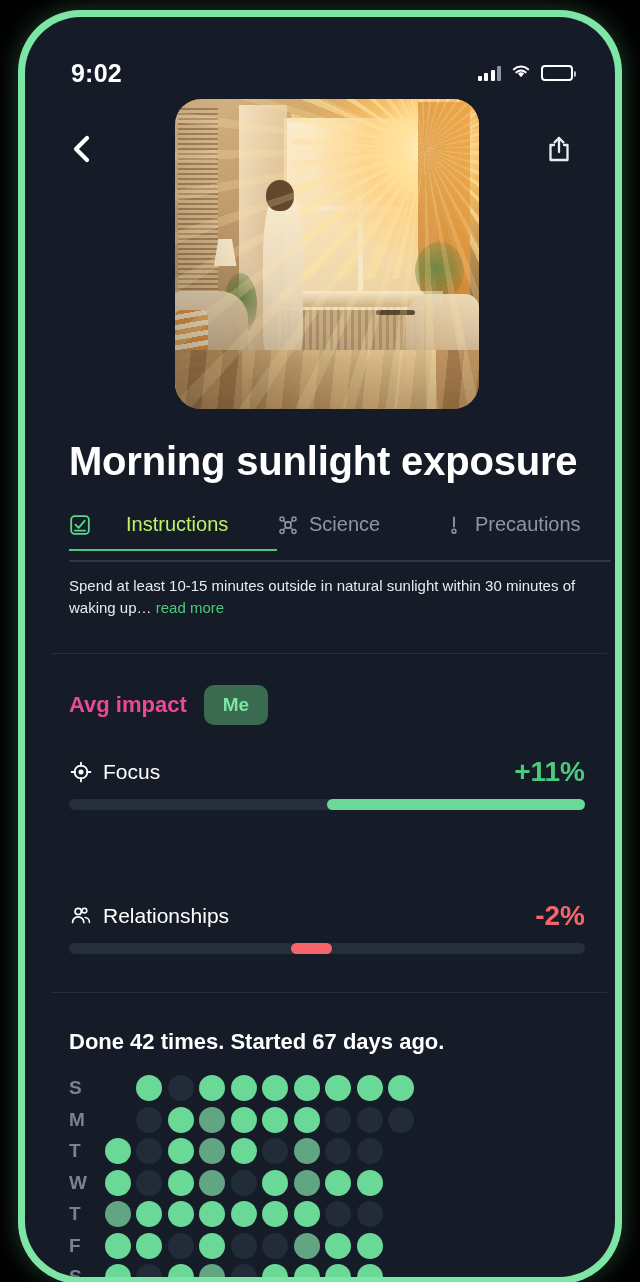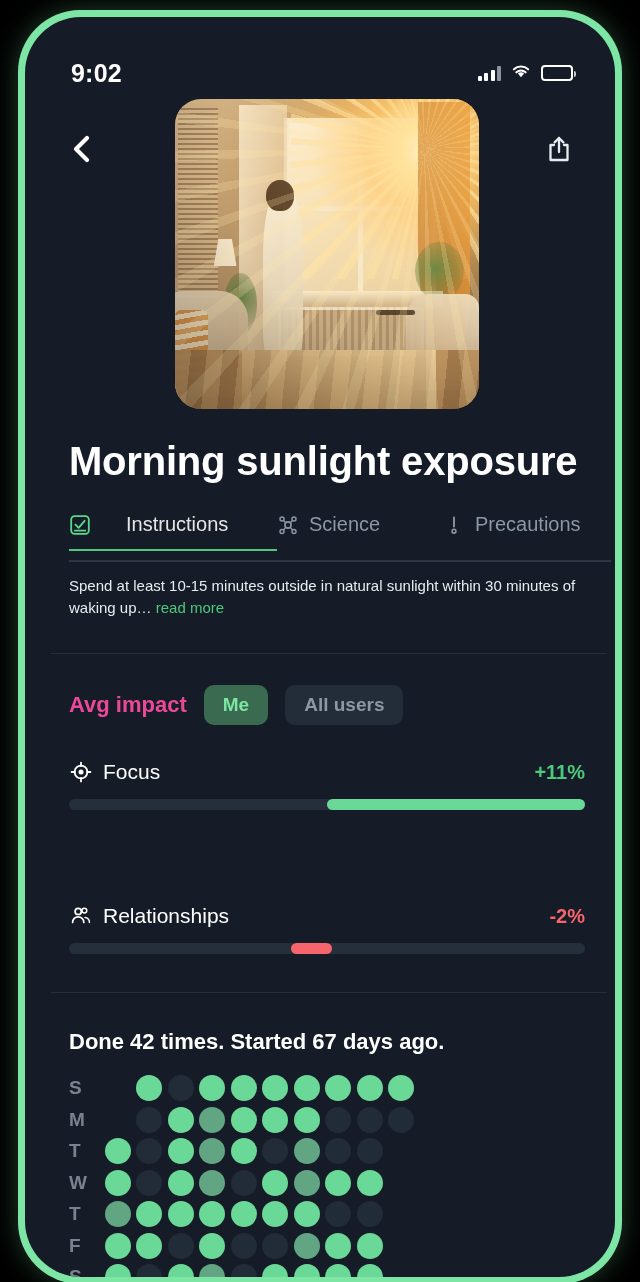--- a/index.html
+++ b/index.html
@@ -267,21 +267,21 @@
     gap: 10px;
     padding: 6px 0 13px 0;
     font-size: 20px;
     color: #8b97a4;
     cursor: pointer;
     border-bottom: 2.5px solid transparent;
   }
   .tab-1 { width: 208px; }
   .tab-2 { width: 166px; }
   .tab-3 { width: 168px; }
-  .tab.active { color: #e5e5e5; border-bottom-color: #4cc97c; gap: 35px; }
+  .tab.active { color: #bef264; border-bottom-color: #4cc97c; gap: 35px; }
   #tab-underline {
     position: absolute;
     left: 44px; top: 543px;
     width: 542px; height: 1.5px;
     background: #2c3644;
   }
 
   
   #description {
     position: absolute;
@@ -336,21 +336,21 @@
   #metric-1 { top: 814px; }
   #metric-2 { top: 886px; }
 
   .metric-top {
     display: flex;
     align-items: center;
     height: 26px;
   }
   .metric-icon { width: 24px; height: 24px; margin-right: 10px; flex: none; }
   .metric-name { color: #ffffff; font-size: 21px; flex: 1; }
-  .metric-val { font-size: 20px; font-weight: bold; }
+  .metric-val { font-size: 28px; font-weight: bold; }
   .val-pos { color: #4cc97c; }
   .val-neg { color: #f5656b; }
 
   .metric-track {
     position: relative;
     margin-top: 14px;
     height: 11px;
     border-radius: 6px;
     background: #252e3b;
   }
@@ -510,21 +510,20 @@
 
       <div id="description">
         <span>Spend at least 10-15 minutes outside in natural sunlight within 30 minutes of waking up… </span><span id="read-more">read more</span>
       </div>
 
       <div class="divider" id="divider-1"></div>
 
       <div id="impact-header">
         <span id="impact-label">Avg impact</span>
         <span class="seg seg-on">Me</span>
-        <span class="seg seg-off">All users</span>
       </div>
 
       <div class="metric" id="metric-0">
         <div class="metric-top">
           <span class="metric-icon">
             <svg width="24" height="24" viewBox="0 0 24 24">
               <circle cx="12" cy="12" r="6.4" stroke="#ffffff" stroke-width="1.8" fill="none"></circle>
               <circle cx="12" cy="12" r="2.5" fill="#ffffff"></circle>
               <path d="M12 2.6 V6 M12 18 V21.4 M2.6 12 H6 M18 12 H21.4" stroke="#ffffff" stroke-width="1.8" stroke-linecap="round"></path>
             </svg>

